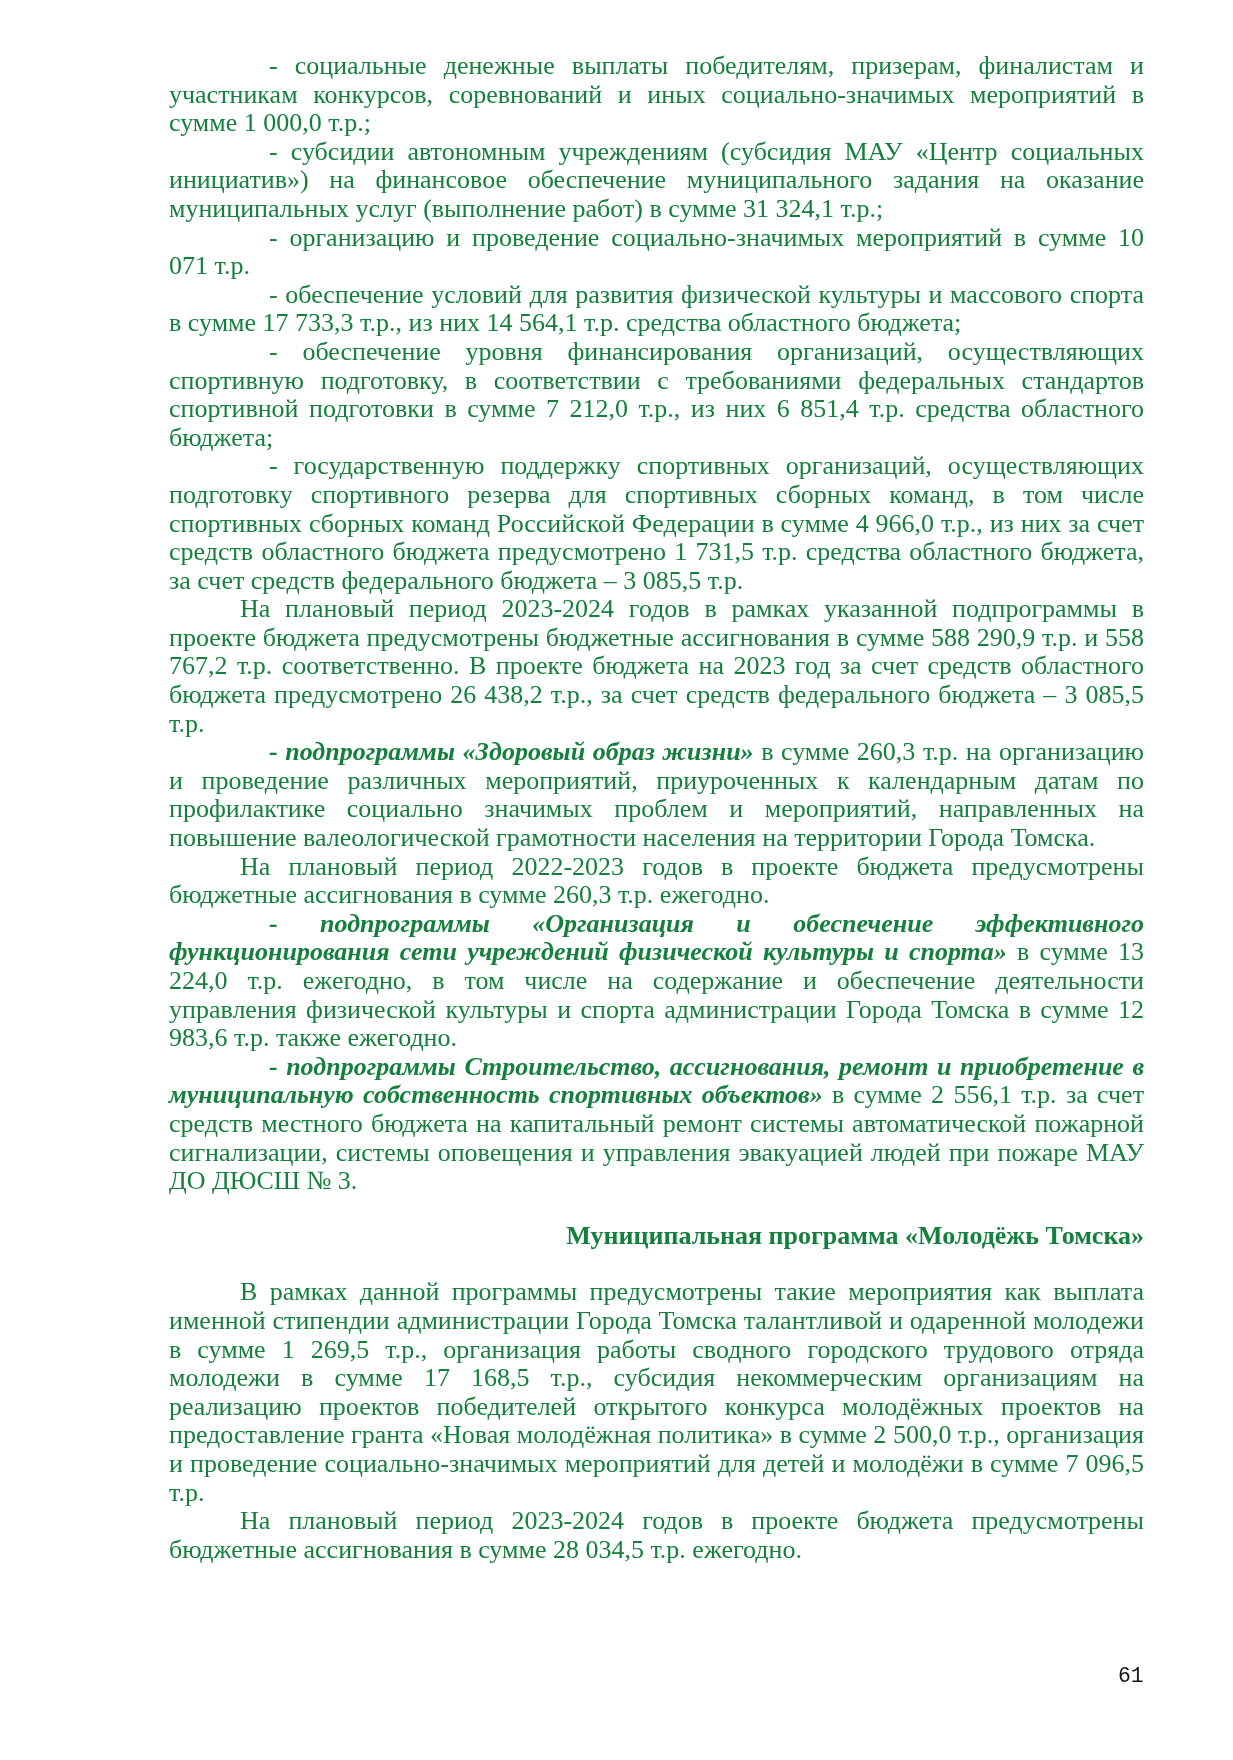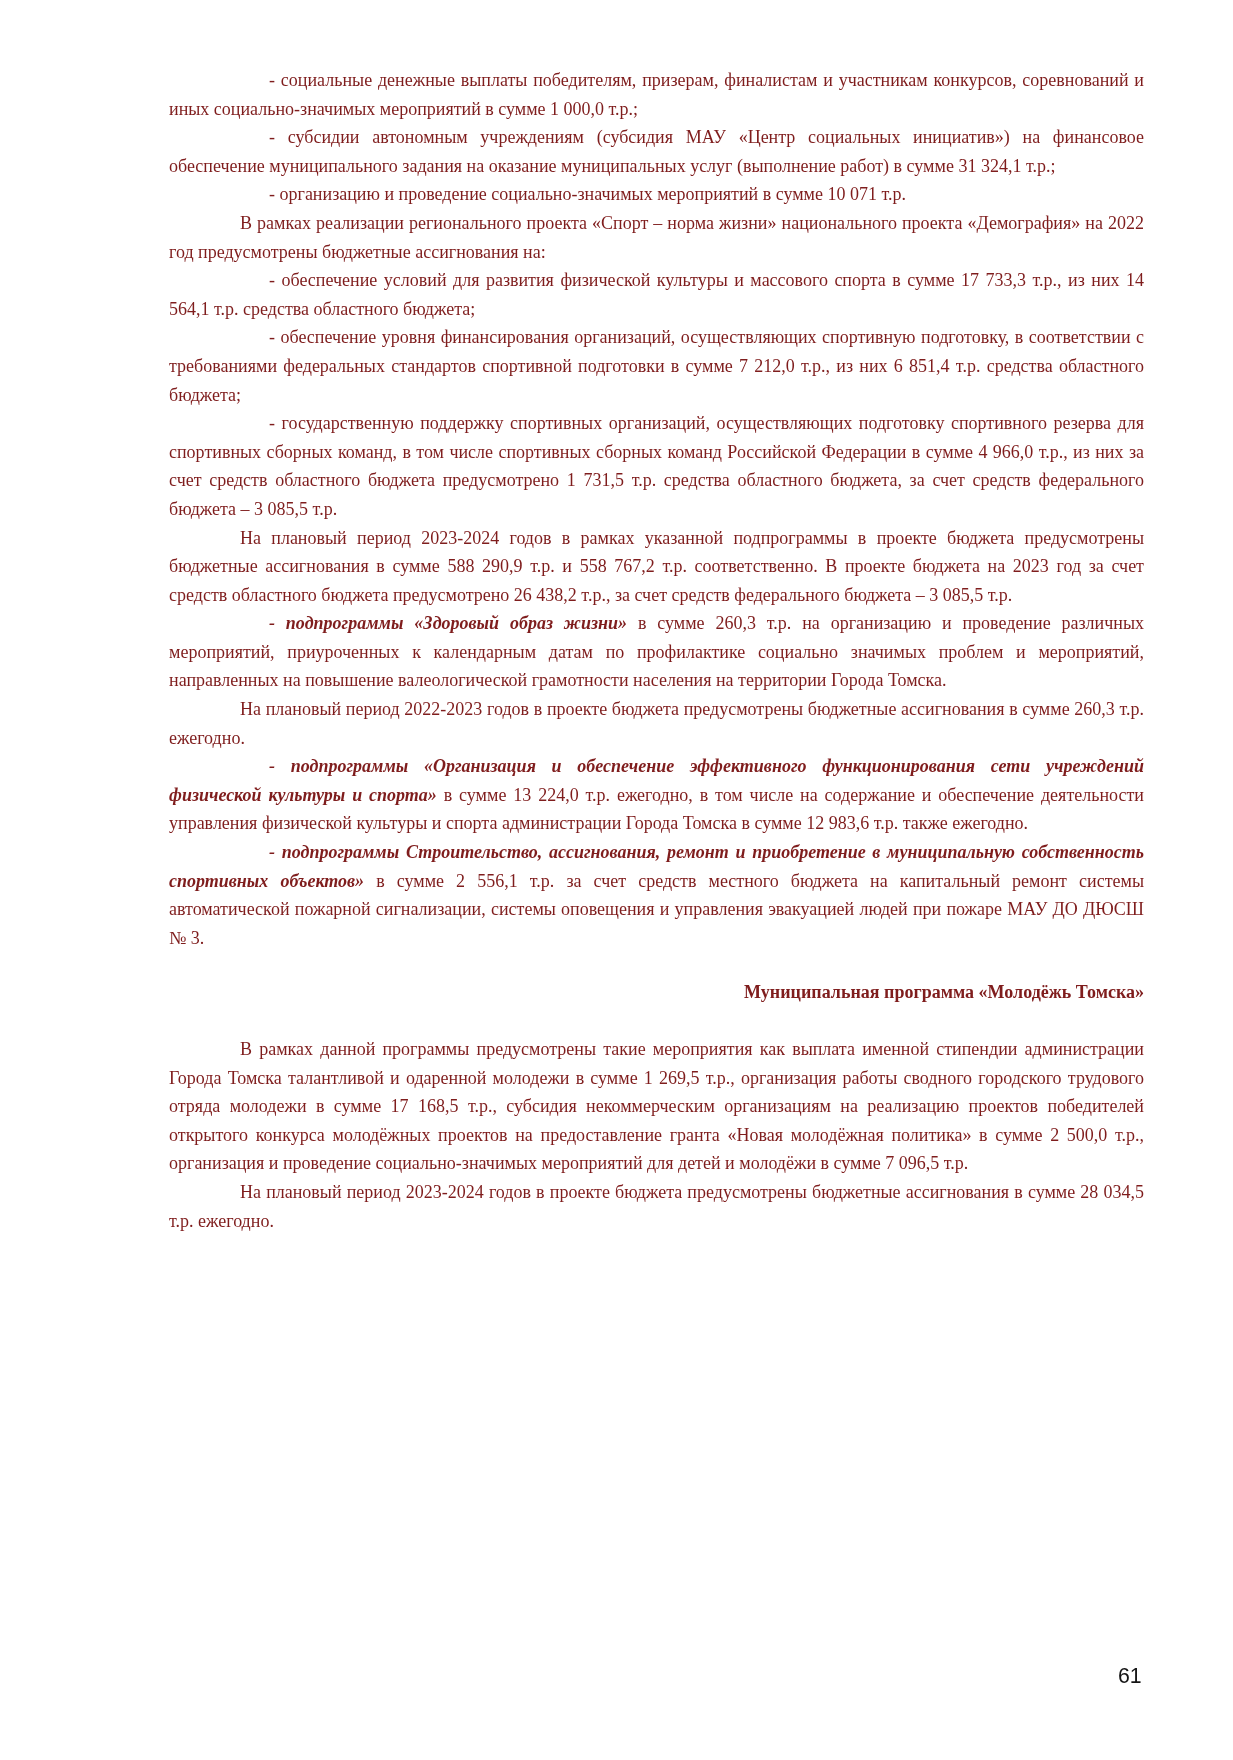--- a/index.html
+++ b/index.html
@@ -1,56 +1,55 @@
 <!DOCTYPE html>
 <html><head>
   <meta charset="utf-8">
   <style>
     html, body { margin: 0; padding: 0; background: #ffffff; }
     body { width: 1233px; height: 1760px; position: relative; overflow: hidden; }
     .page {
       position: absolute;
       left: 169px;
-      top: 66px;
+      top: 52px;
       width: 975px;
       font-family: "Liberation Serif", "DejaVu Serif", serif;
-      font-size: 18px;
+      font-size: 26px;
       line-height: 28.6px;
-      color: #7f1d1d;
+      color: #15803d;
     }
     .p {
       margin: 0;
       text-align: justify;
       text-indent: 0;
     }
     .ind { text-indent: 71px; }
     .ind-b { text-indent: 100px; }
     .bi { font-weight: bold; font-style: italic; margin-top: 32px; }
     .heading {
       text-align: right;
       font-weight: bold;
       margin: 26px 0 28px 0;
     }
     .page-number {
       position: absolute;
       left: 1118px;
       top: 1664px;
-      font-family: Liberation Sans, sans-serif;
+      font-family: Liberation Mono, monospace;
       font-size: 21.3px;
       color: #141414;
     }
   </style>
 </head>
 <body>
 
 <div class="page">
   <p class="p ind-b">- социальные денежные выплаты победителям, призерам, финалистам и участникам конкурсов, соревнований и иных социально-значимых мероприятий в сумме 1 000,0 т.р.;</p>
   <p class="p ind-b">- субсидии автономным учреждениям (субсидия МАУ «Центр социальных инициатив») на финансовое обеспечение муниципального задания на оказание муниципальных услуг (выполнение работ) в сумме 31 324,1 т.р.;</p>
   <p class="p ind-b">- организацию и проведение социально-значимых мероприятий в сумме 10 071 т.р.</p>
-  <p class="p ind">В рамках реализации регионального проекта «Спорт – норма жизни» национального проекта «Демография» на 2022 год предусмотрены бюджетные ассигнования на:</p>
   <p class="p ind-b">- обеспечение условий для развития физической культуры и массового спорта в сумме 17 733,3 т.р., из них 14 564,1 т.р. средства областного бюджета;</p>
   <p class="p ind-b">- обеспечение уровня финансирования организаций, осуществляющих спортивную подготовку, в соответствии с требованиями федеральных стандартов спортивной подготовки в сумме 7 212,0 т.р., из них 6 851,4 т.р. средства областного бюджета;</p>
   <p class="p ind-b">- государственную поддержку спортивных организаций, осуществляющих подготовку спортивного резерва для спортивных сборных команд, в том числе спортивных сборных команд Российской Федерации в сумме 4 966,0 т.р., из них за счет средств областного бюджета  предусмотрено 1 731,5 т.р. средства областного бюджета, за счет средств федерального бюджета – 3 085,5 т.р.</p>
   <p class="p ind">На плановый период 2023-2024 годов в рамках указанной подпрограммы в проекте бюджета предусмотрены бюджетные ассигнования в сумме 588 290,9 т.р. и 558 767,2 т.р. соответственно. В проекте бюджета на 2023 год за счет средств областного бюджета предусмотрено 26 438,2 т.р.,  за счет средств федерального бюджета – 3 085,5 т.р.</p>
 
   <p class="p ind-b"><span class="bi">- подпрограммы «Здоровый образ жизни»</span><span> в сумме 260,3 т.р. на организацию и проведение различных мероприятий, приуроченных к календарным датам по профилактике социально значимых проблем и мероприятий, направленных на повышение валеологической грамотности населения на территории Города Томска.</span></p>
   <p class="p ind">На плановый период 2022-2023 годов в проекте бюджета предусмотрены бюджетные ассигнования в сумме 260,3 т.р. ежегодно.</p>
 
   <p class="p ind-b"><span class="bi">- подпрограммы «Организация и обеспечение эффективного функционирования сети учреждений физической культуры и спорта»</span><span> в сумме 13 224,0 т.р. ежегодно, в том числе на содержание и обеспечение деятельности управления физической культуры и спорта администрации Города Томска в сумме 12 983,6 т.р. также ежегодно.</span></p>
 

